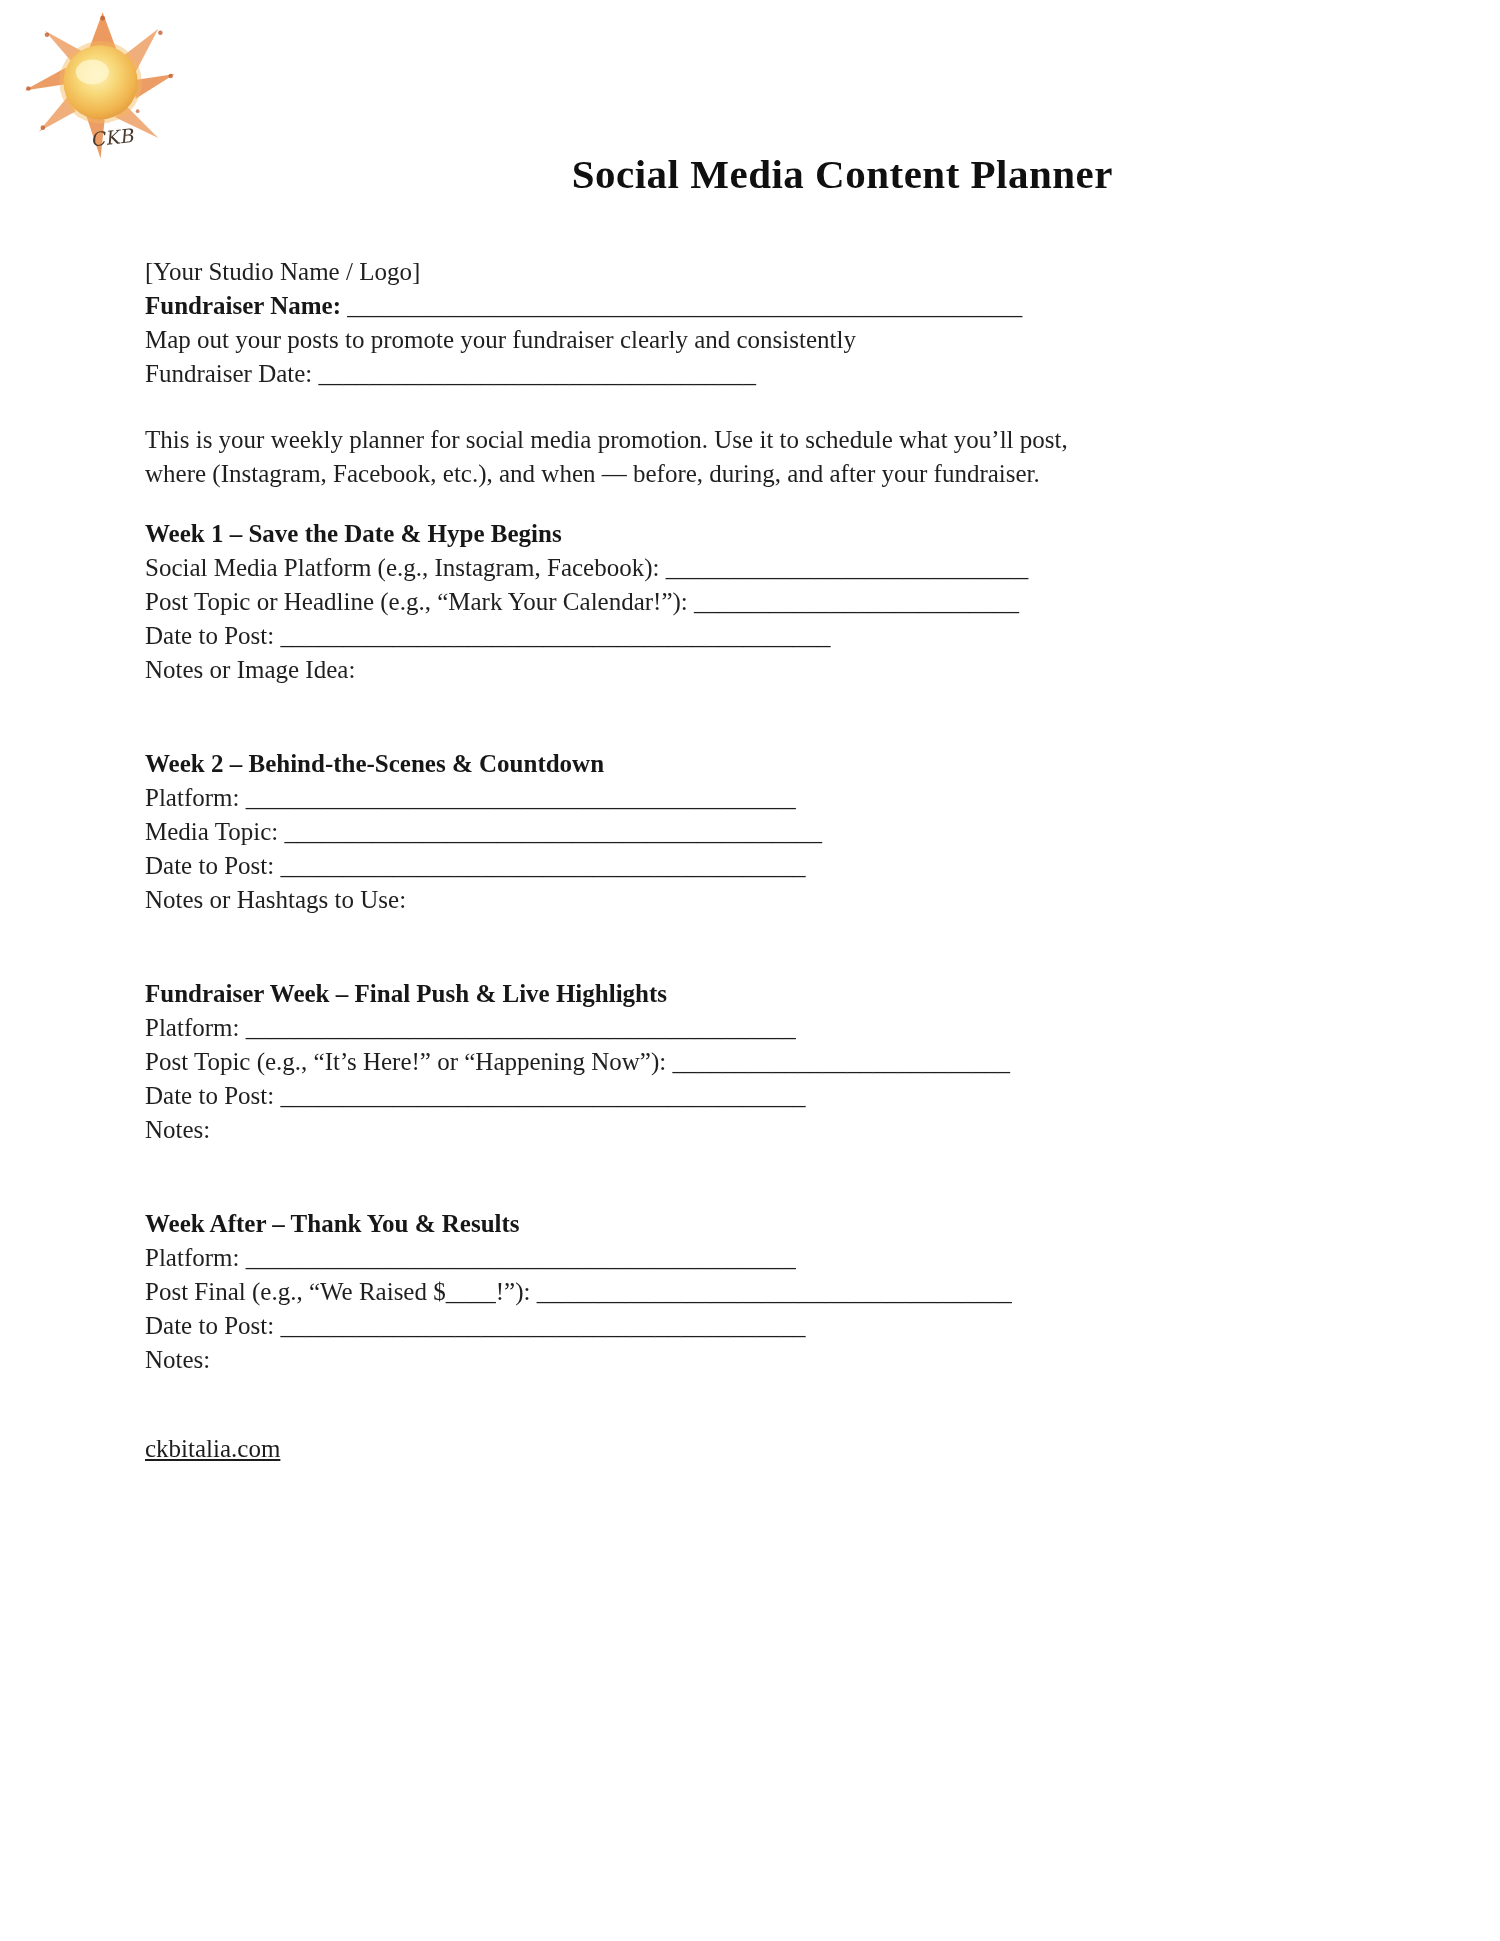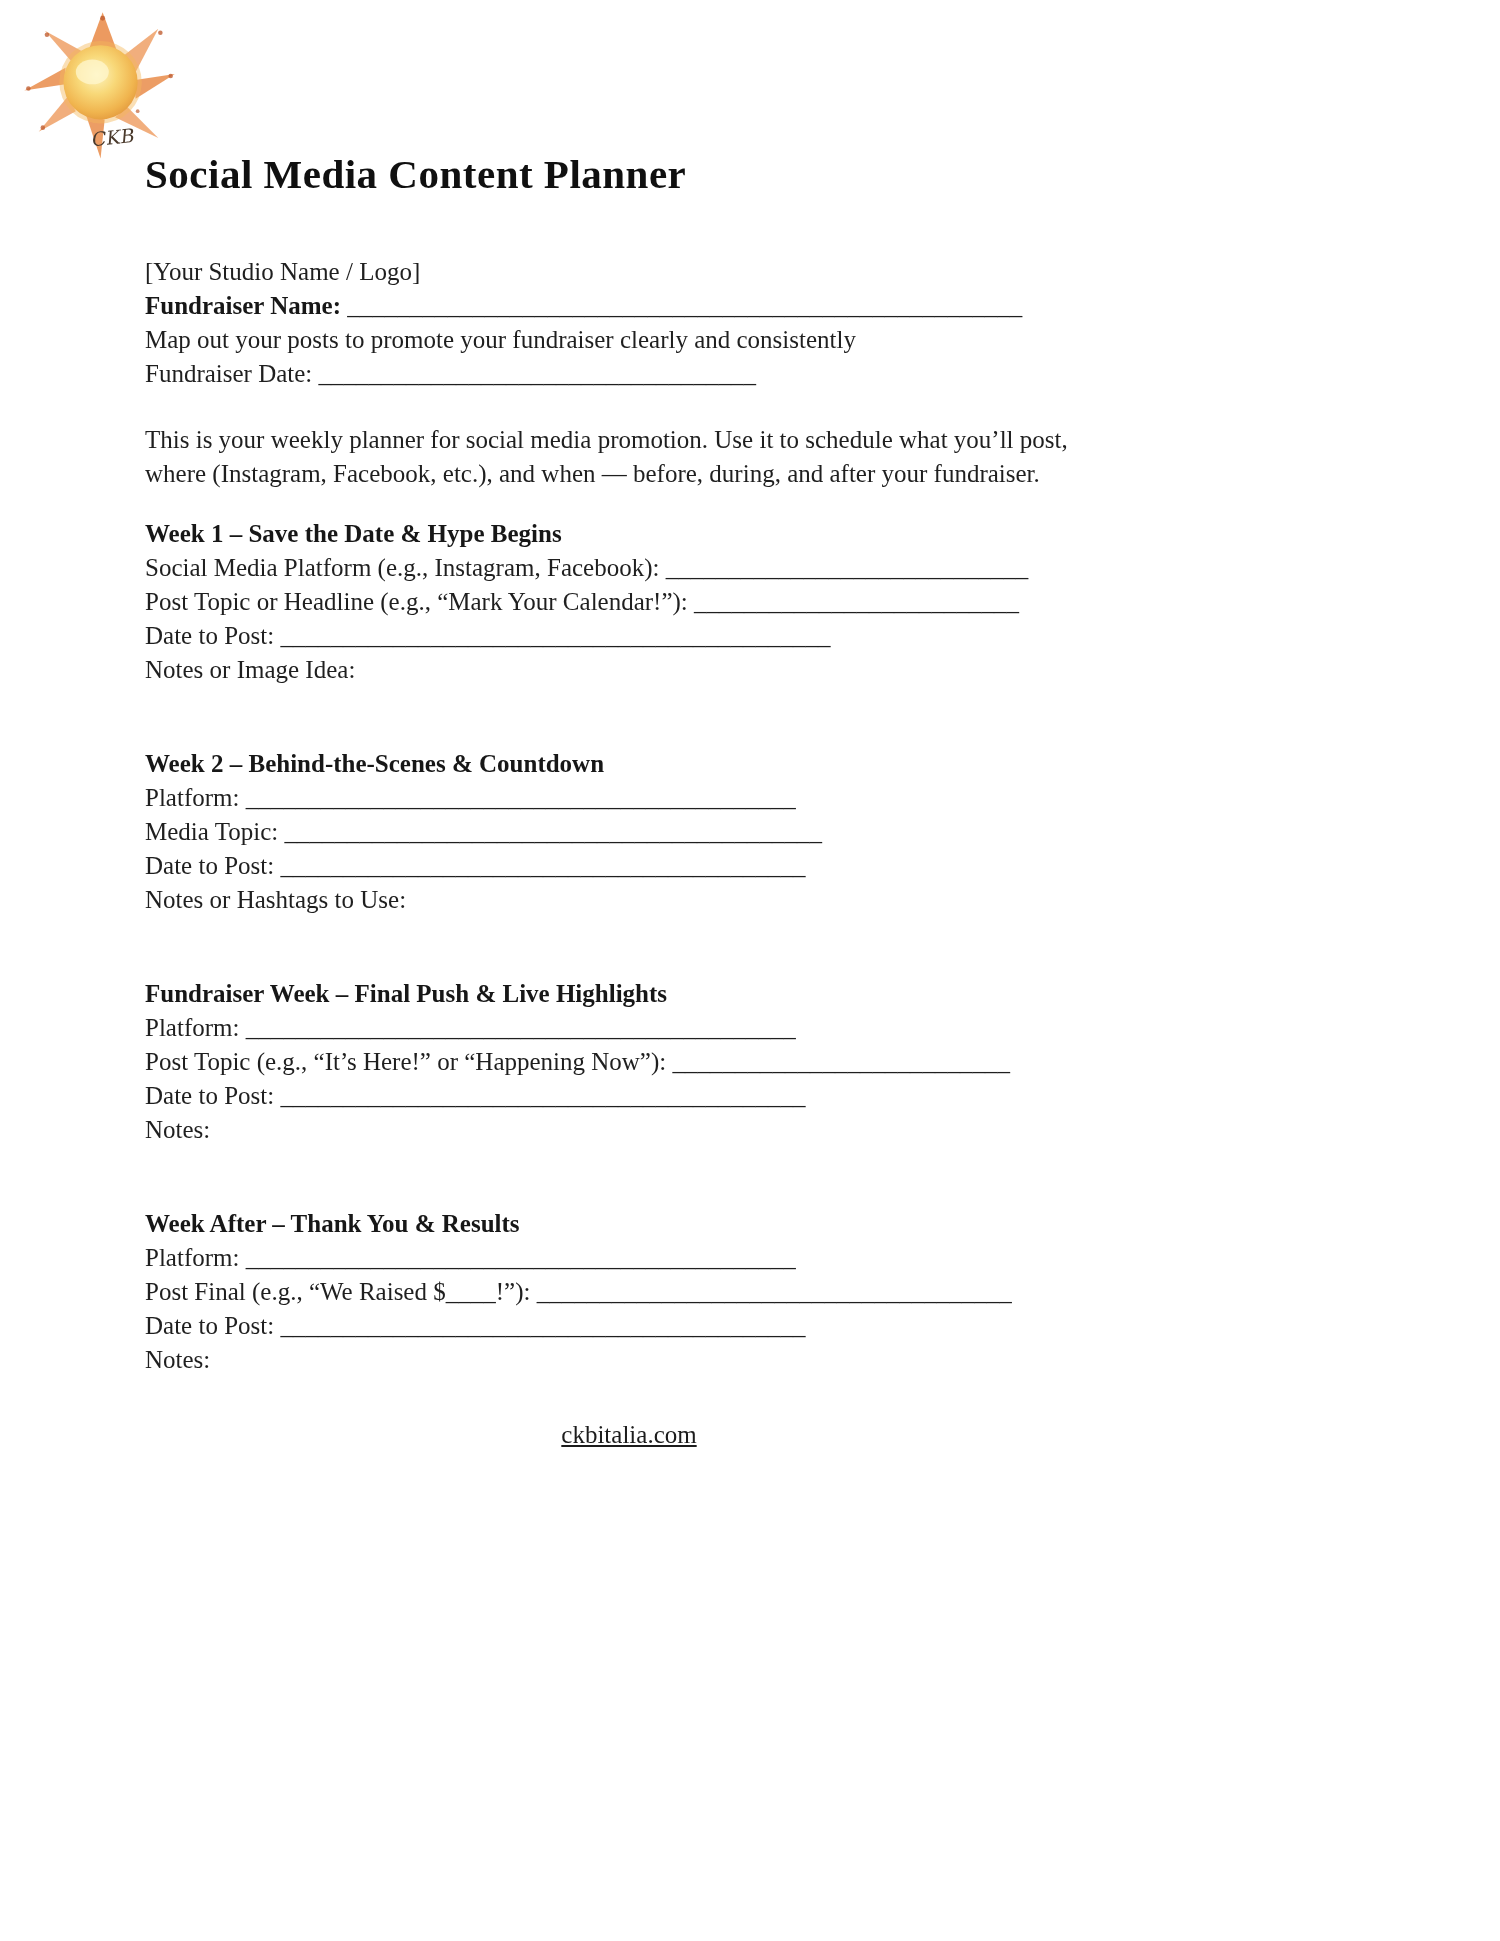--- a/index.html
+++ b/index.html
@@ -20,36 +20,36 @@
     font-style: italic; font-size: 19px; color: #4a3a2c;
     transform: rotate(-6deg);
   }
 
   
   .content { position: absolute; left: 145px; top: 150px; width: 968px; }
 
   .title {
     margin: 0 0 56px 0;
     font-size: 41px; line-height: 49px; font-weight: 700;
-    text-align: left; color: #101010; letter-spacing: 0.5px;
+    text-align: right; color: #101010; letter-spacing: 0.5px;
   }
 
   .line {
     margin: 0; font-size: 25px; line-height: 34px;
     white-space: nowrap;
   }
   .para { margin: 0; font-size: 25px; line-height: 34px; }
   .b { font-weight: 700; color: #171717; }
   .blank { letter-spacing: 0; }
 
   .howto { margin-top: 32px; }
   .section { margin-top: 60px; }
   .section--first { margin-top: 26px; font-family: Liberation Serif, serif; }
 
-  .footer { margin: 41px 0 0 0; text-align: center; font-size: 25px; line-height: 34px; }
+  .footer { margin: 55px 0 0 0; font-size: 25px; line-height: 34px; }
   .footer a { color: #1c1c1c; text-decoration: underline; cursor: pointer; }
 </style>
 </head>
 <body>
 
 <div class="page">
 
   <div class="logo">
     <svg width="165" height="165" viewBox="0 0 160 160" aria-hidden="true">
       <defs>

